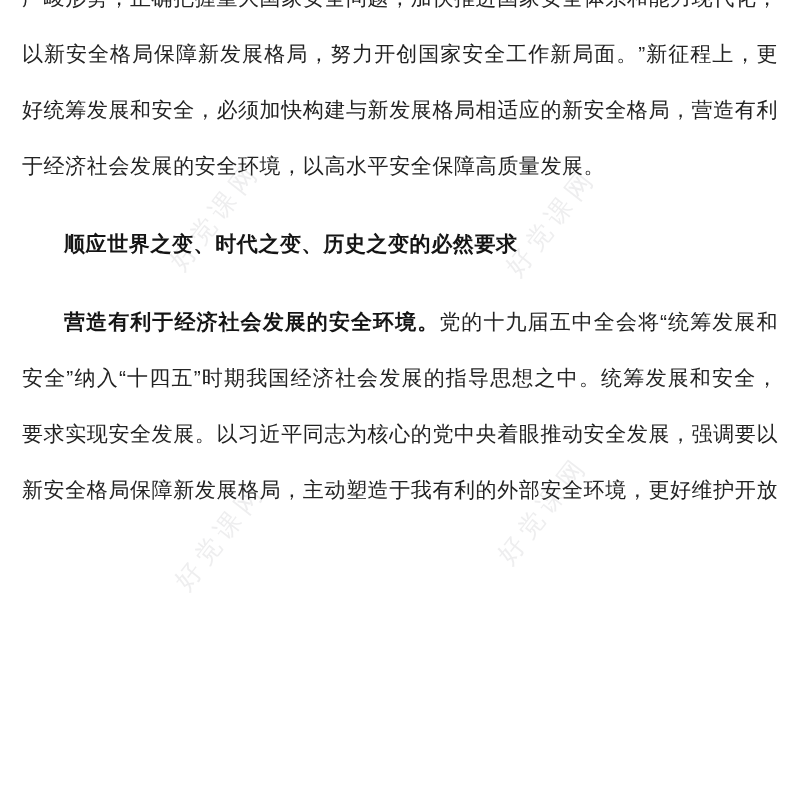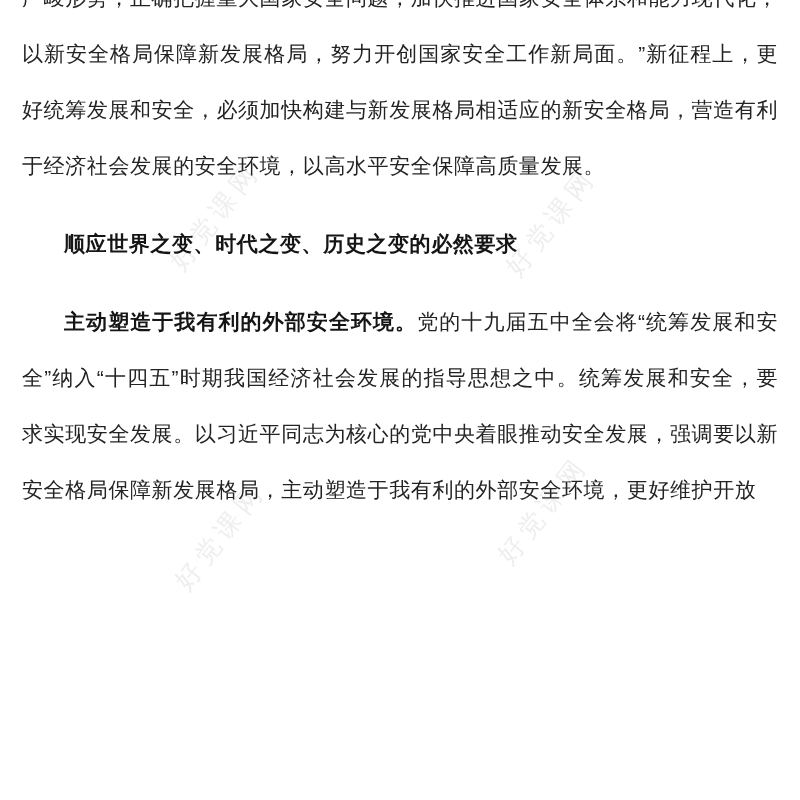--- a/index.html
+++ b/index.html
@@ -83,16 +83,16 @@
   <span class="wm wm2">好党课网</span>
   <span class="wm wm3">好党课网</span>
   <span class="wm wm4">好党课网</span>
 
   <div class="article">
     <p class="first">严峻形势，正确把握重大国家安全问题，加快推进国家安全体系和能力现代化，以新安全格局保障新发展格局，努力开创国家安全工作新局面。”新征程上，更好统筹发展和安全，必须加快构建与新发展格局相适应的新安全格局，营造有利于经济社会发展的安全环境，以高水平安全保障高质量发展。</p>
 
     <h2>顺应世界之变、时代之变、历史之变的必然要求</h2>
 
 
-    <p class="indent"><span class="lead-bold">主动塑造于我有利的外部安全环境。</span><span>党的十九届五中全会将“统筹发展和安全”纳入“十四五”时期我国经济社会发展的指导思想之中。统筹发展和安全，要求实现安全发展。以习近平同志为核心的党中央着眼推动安全发展，强调要以新安全格局保障新发展格局，主动塑造于我有利的外部安全环境，更好维护开放</span></p>
+    <p class="indent"><span class="lead-bold">营造有利于经济社会发展的安全环境。</span><span>党的十九届五中全会将“统筹发展和安全”纳入“十四五”时期我国经济社会发展的指导思想之中。统筹发展和安全，要求实现安全发展。以习近平同志为核心的党中央着眼推动安全发展，强调要以新安全格局保障新发展格局，主动塑造于我有利的外部安全环境，更好维护开放</span></p>
   </div>
 
 </div>
 
 </body></html>

